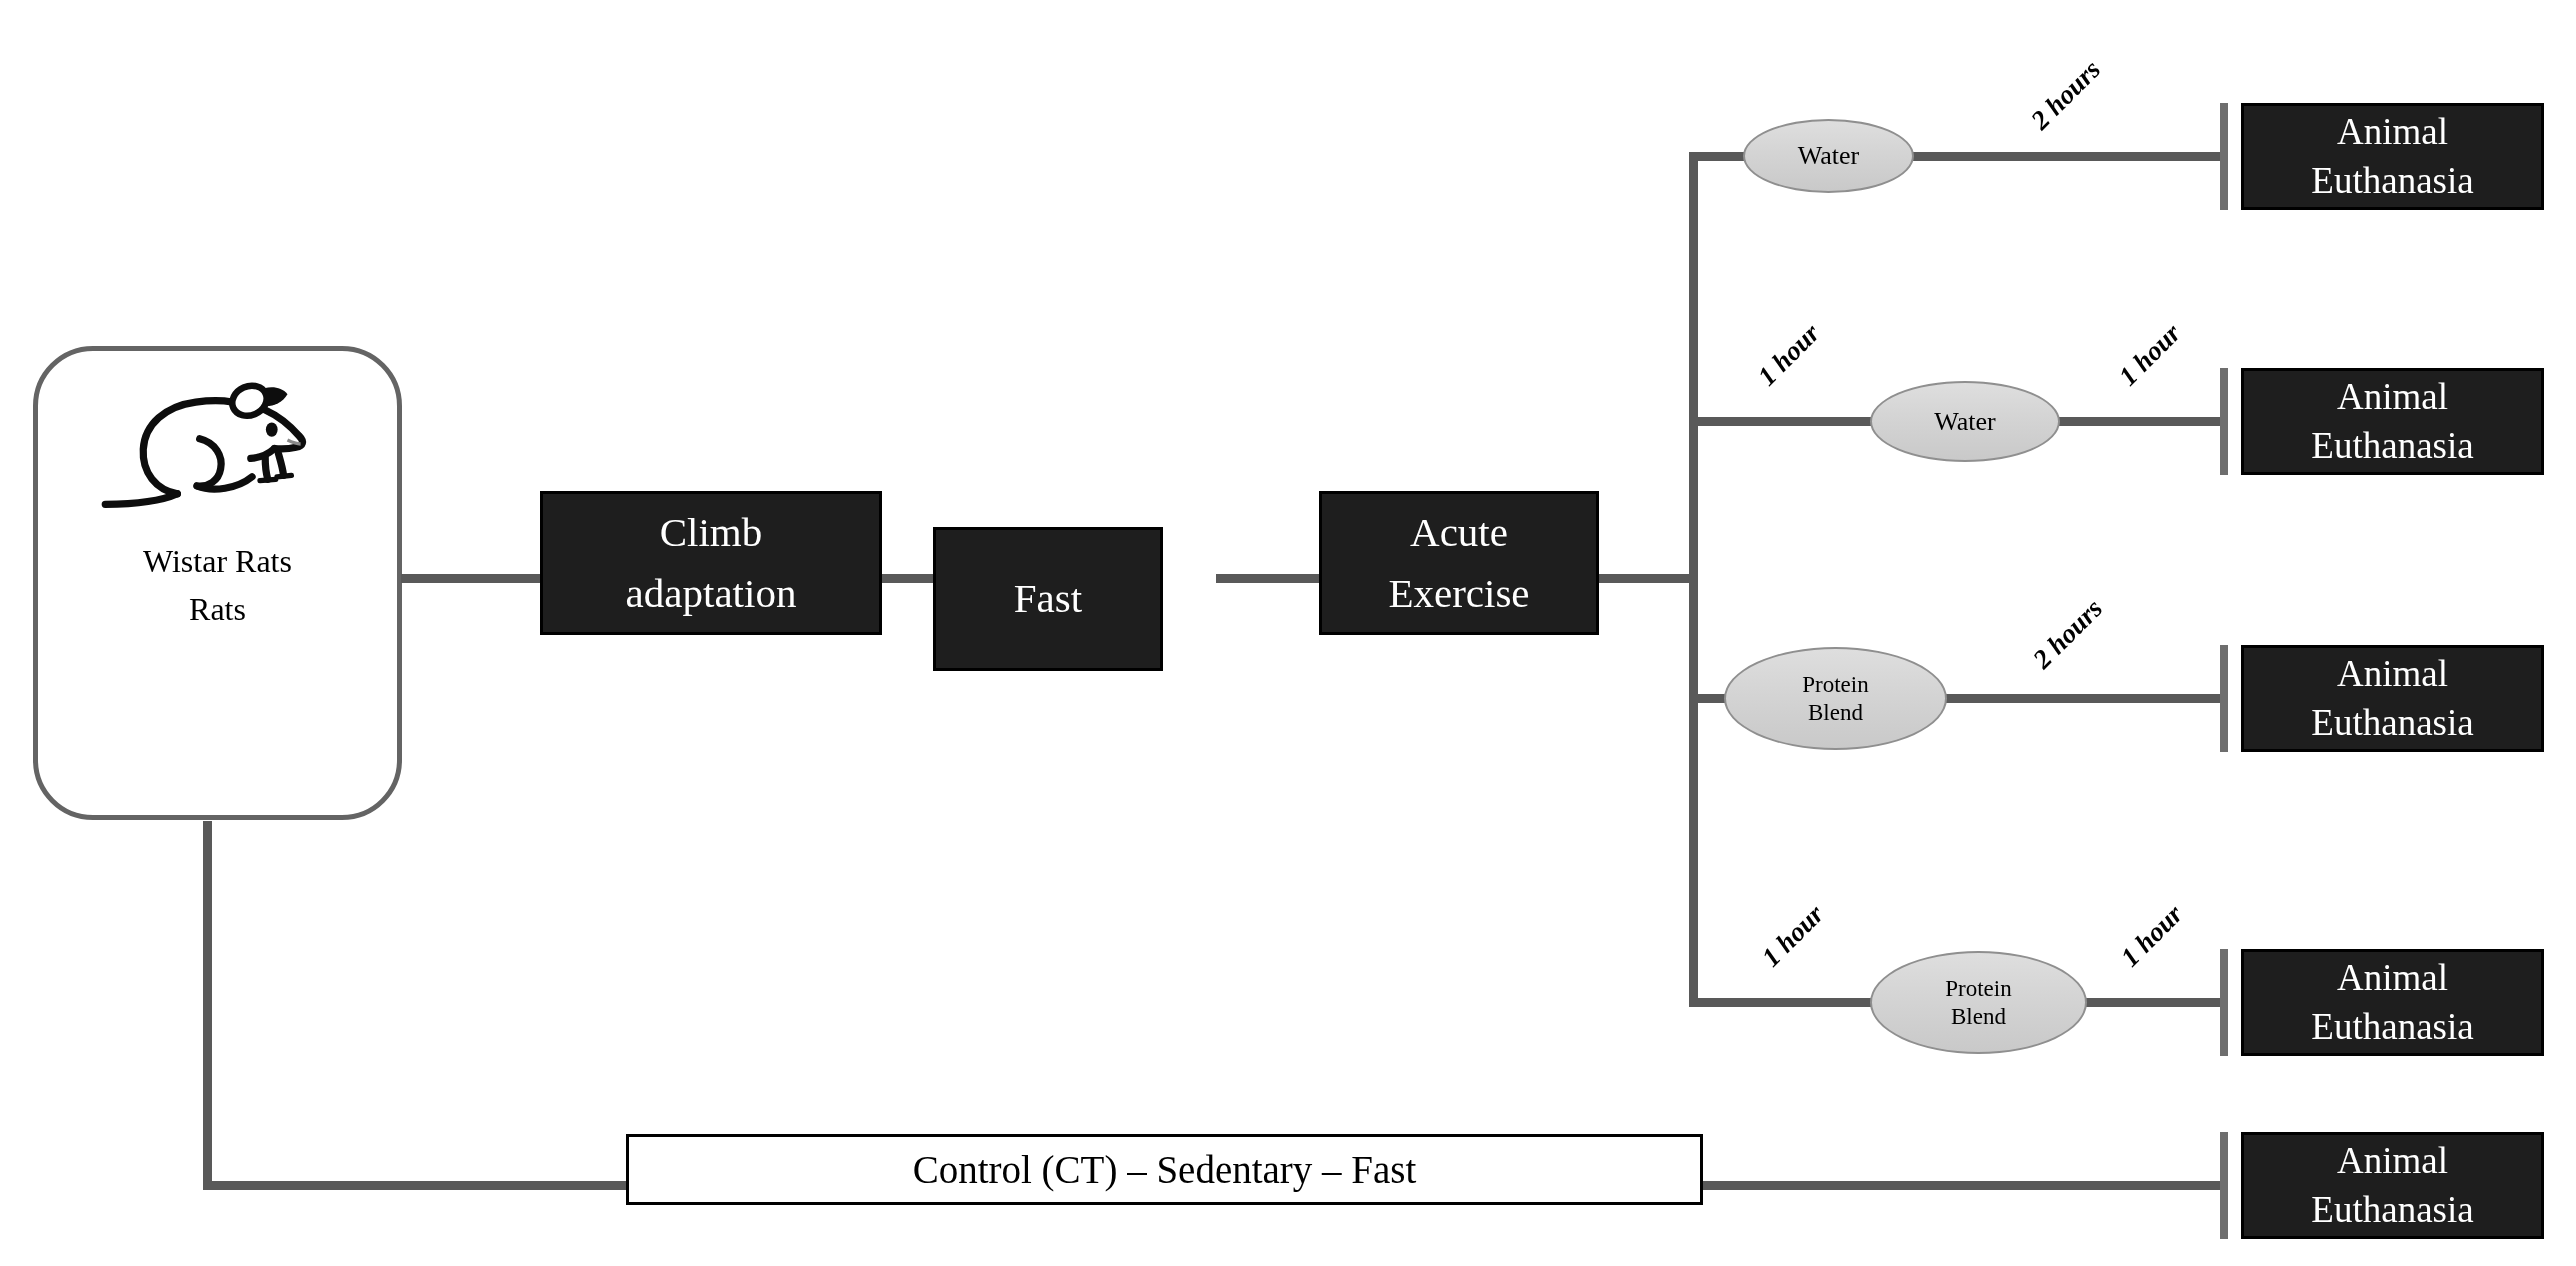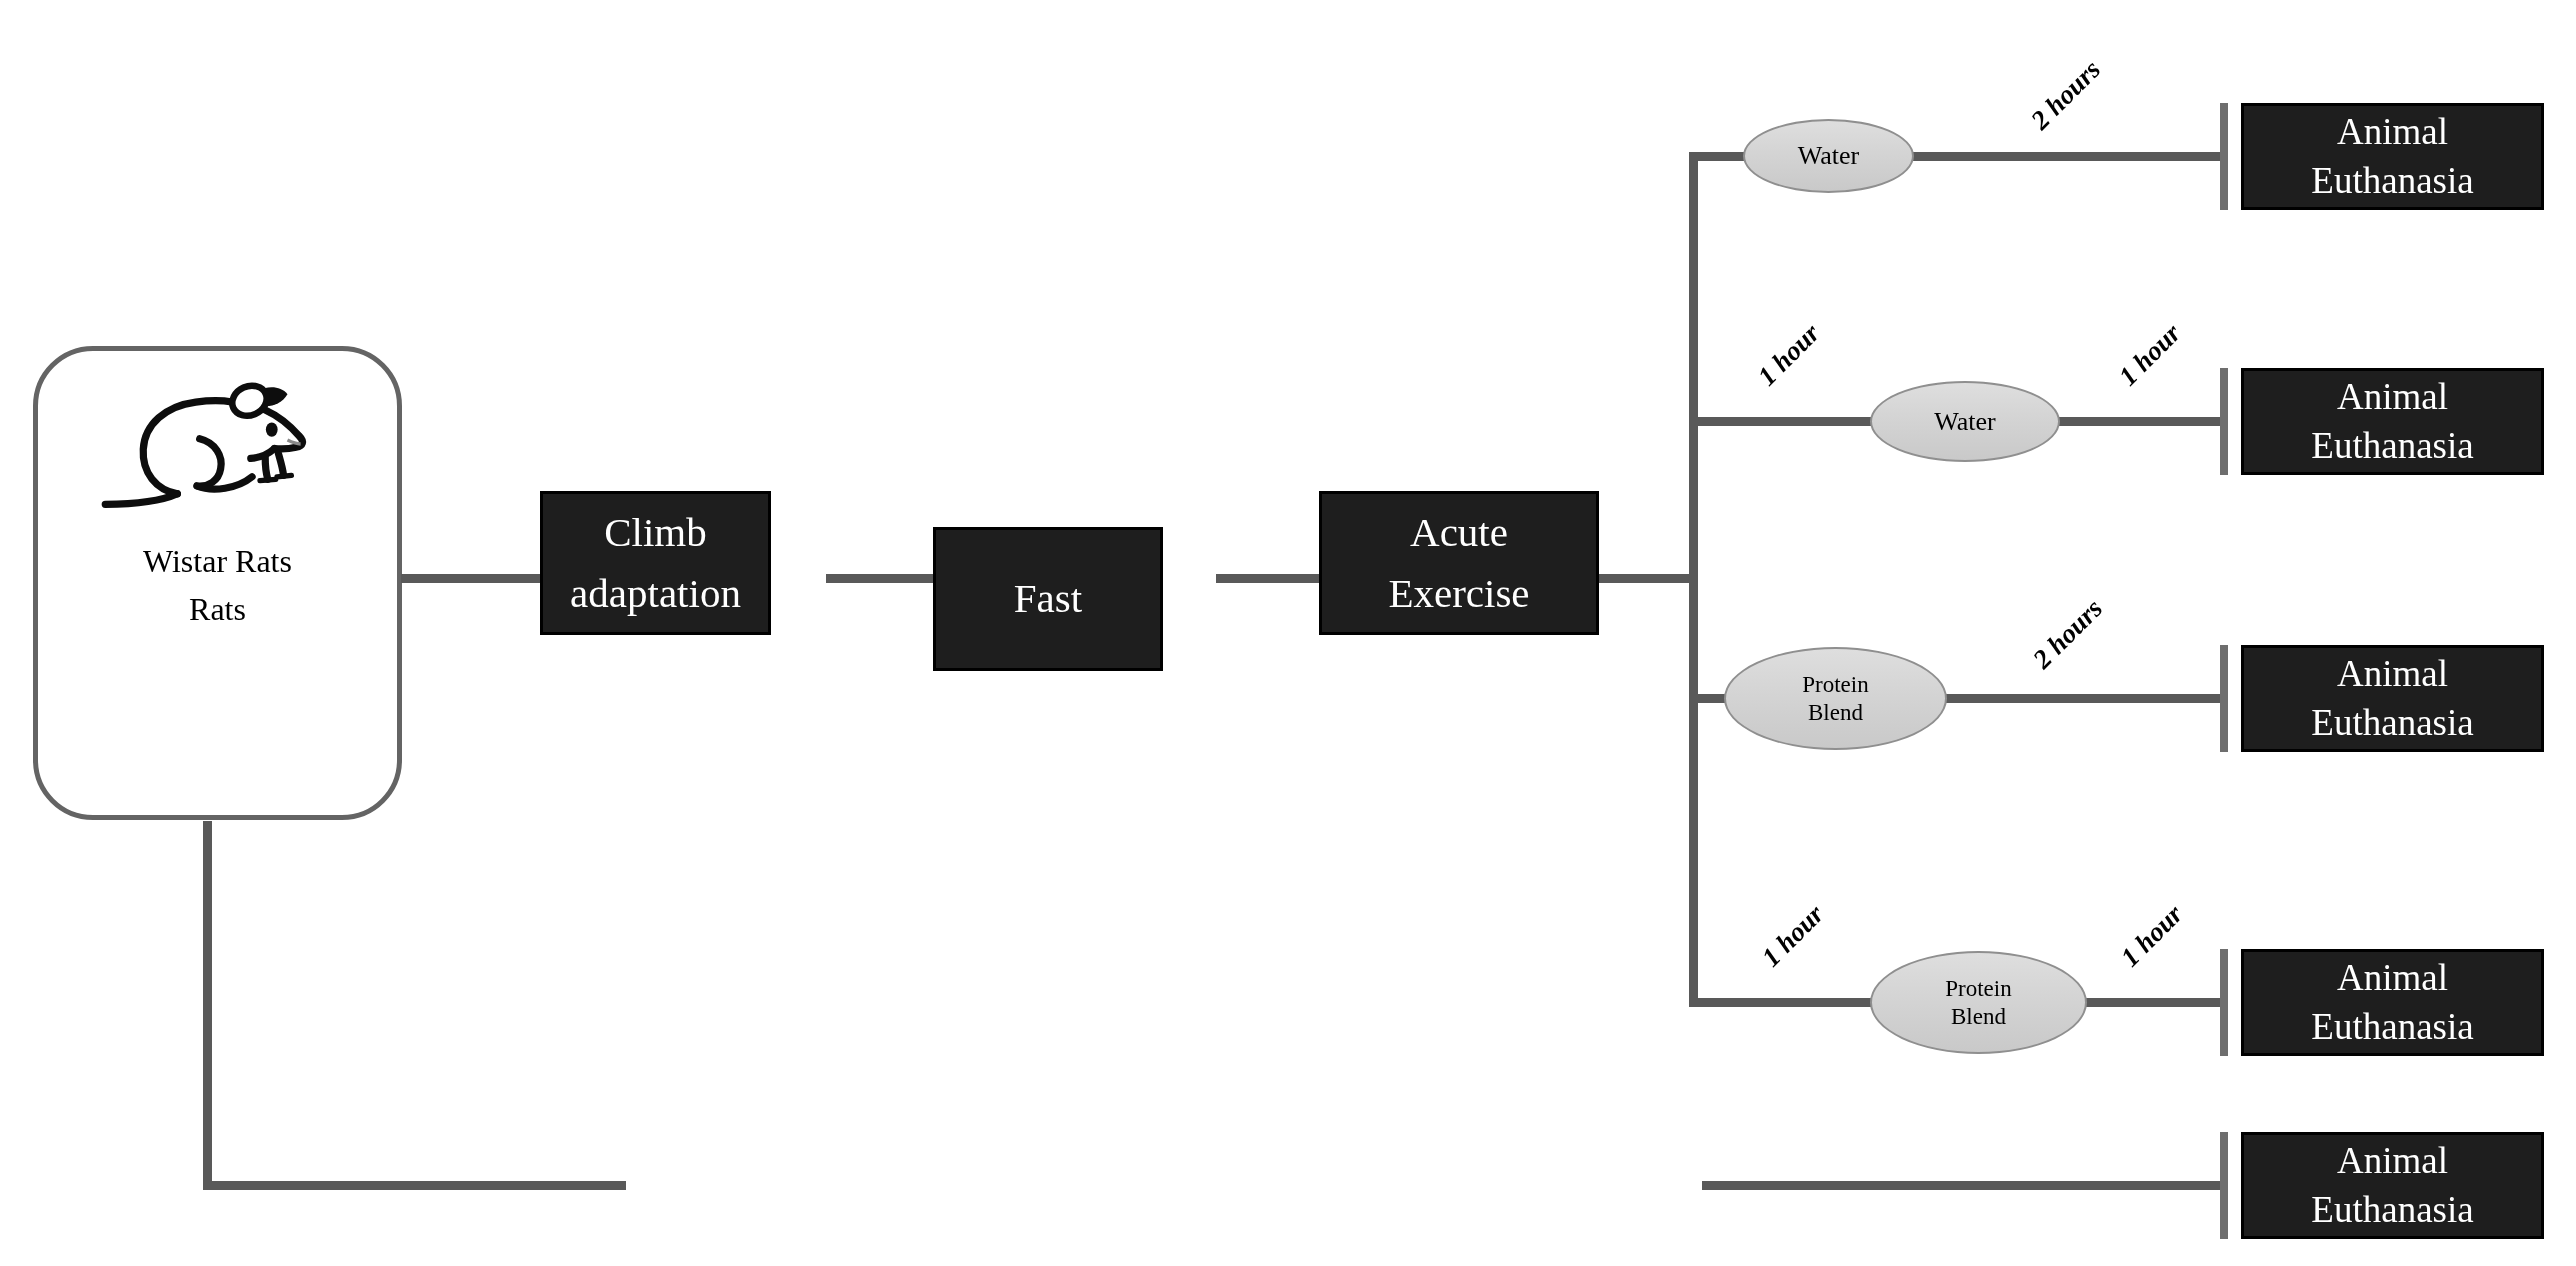--- a/index.html
+++ b/index.html
@@ -23,21 +23,21 @@
   }
   .hline{position:absolute;height:8.6px;background:var(--connector);}
   .vline{position:absolute;width:8.6px;background:var(--connector);}
   .tick{position:absolute;width:7.9px;height:107px;background:var(--tick);}
   .darkbox{
     position:absolute;box-sizing:border-box;
     background:var(--dark-box-fill);border:3.6px solid var(--dark-box-border);
     color:var(--dark-box-text);display:flex;flex-direction:column;
     align-items:center;justify-content:center;text-align:center;
   }
-  .stagebox{width:231px;height:144px;font-size:41px;line-height:1.5;}
+  .stagebox{width:342px;height:144px;font-size:41px;line-height:1.5;}
   .endbox{left:2241px;width:303px;height:107px;font-size:37px;line-height:1.32;}
   .pill{
     position:absolute;box-sizing:border-box;border-radius:50%;
     background:linear-gradient(180deg,#dedede 0%,var(--ellipse-fill) 45%,#c9c9c9 100%);
     border:2.9px solid var(--ellipse-border);
     display:flex;flex-direction:column;align-items:center;justify-content:center;
     text-align:center;z-index:3;
   }
   .pill-one{font-size:26px;}
   .pill-two{font-size:23px;line-height:1.18;}
@@ -152,20 +152,23 @@
   </div>
   <div class="tlabel" style="left:2152px;top:936px;">1 hour</div>
   <div class="tick" style="left:2220px;top:949px;"></div>
   <div class="darkbox endbox" style="top:949px;">
     <div>Animal</div>
     <div>Euthanasia</div>
   </div>
 
   <div class="vline" style="left:203px;top:821px;height:369px;"></div>
   <div class="hline" style="left:203px;top:1181px;width:423px;"></div>
+  <div class="controlbox">
+    <span>Control (CT) – Sedentary – Fast</span>
+  </div>
   <div class="hline" style="left:1702px;top:1181px;width:518px;"></div>
   <div class="tick" style="left:2220px;top:1132px;"></div>
   <div class="darkbox endbox" style="top:1132px;">
     <div>Animal</div>
     <div>Euthanasia</div>
   </div>
 
 </div>
 
 

